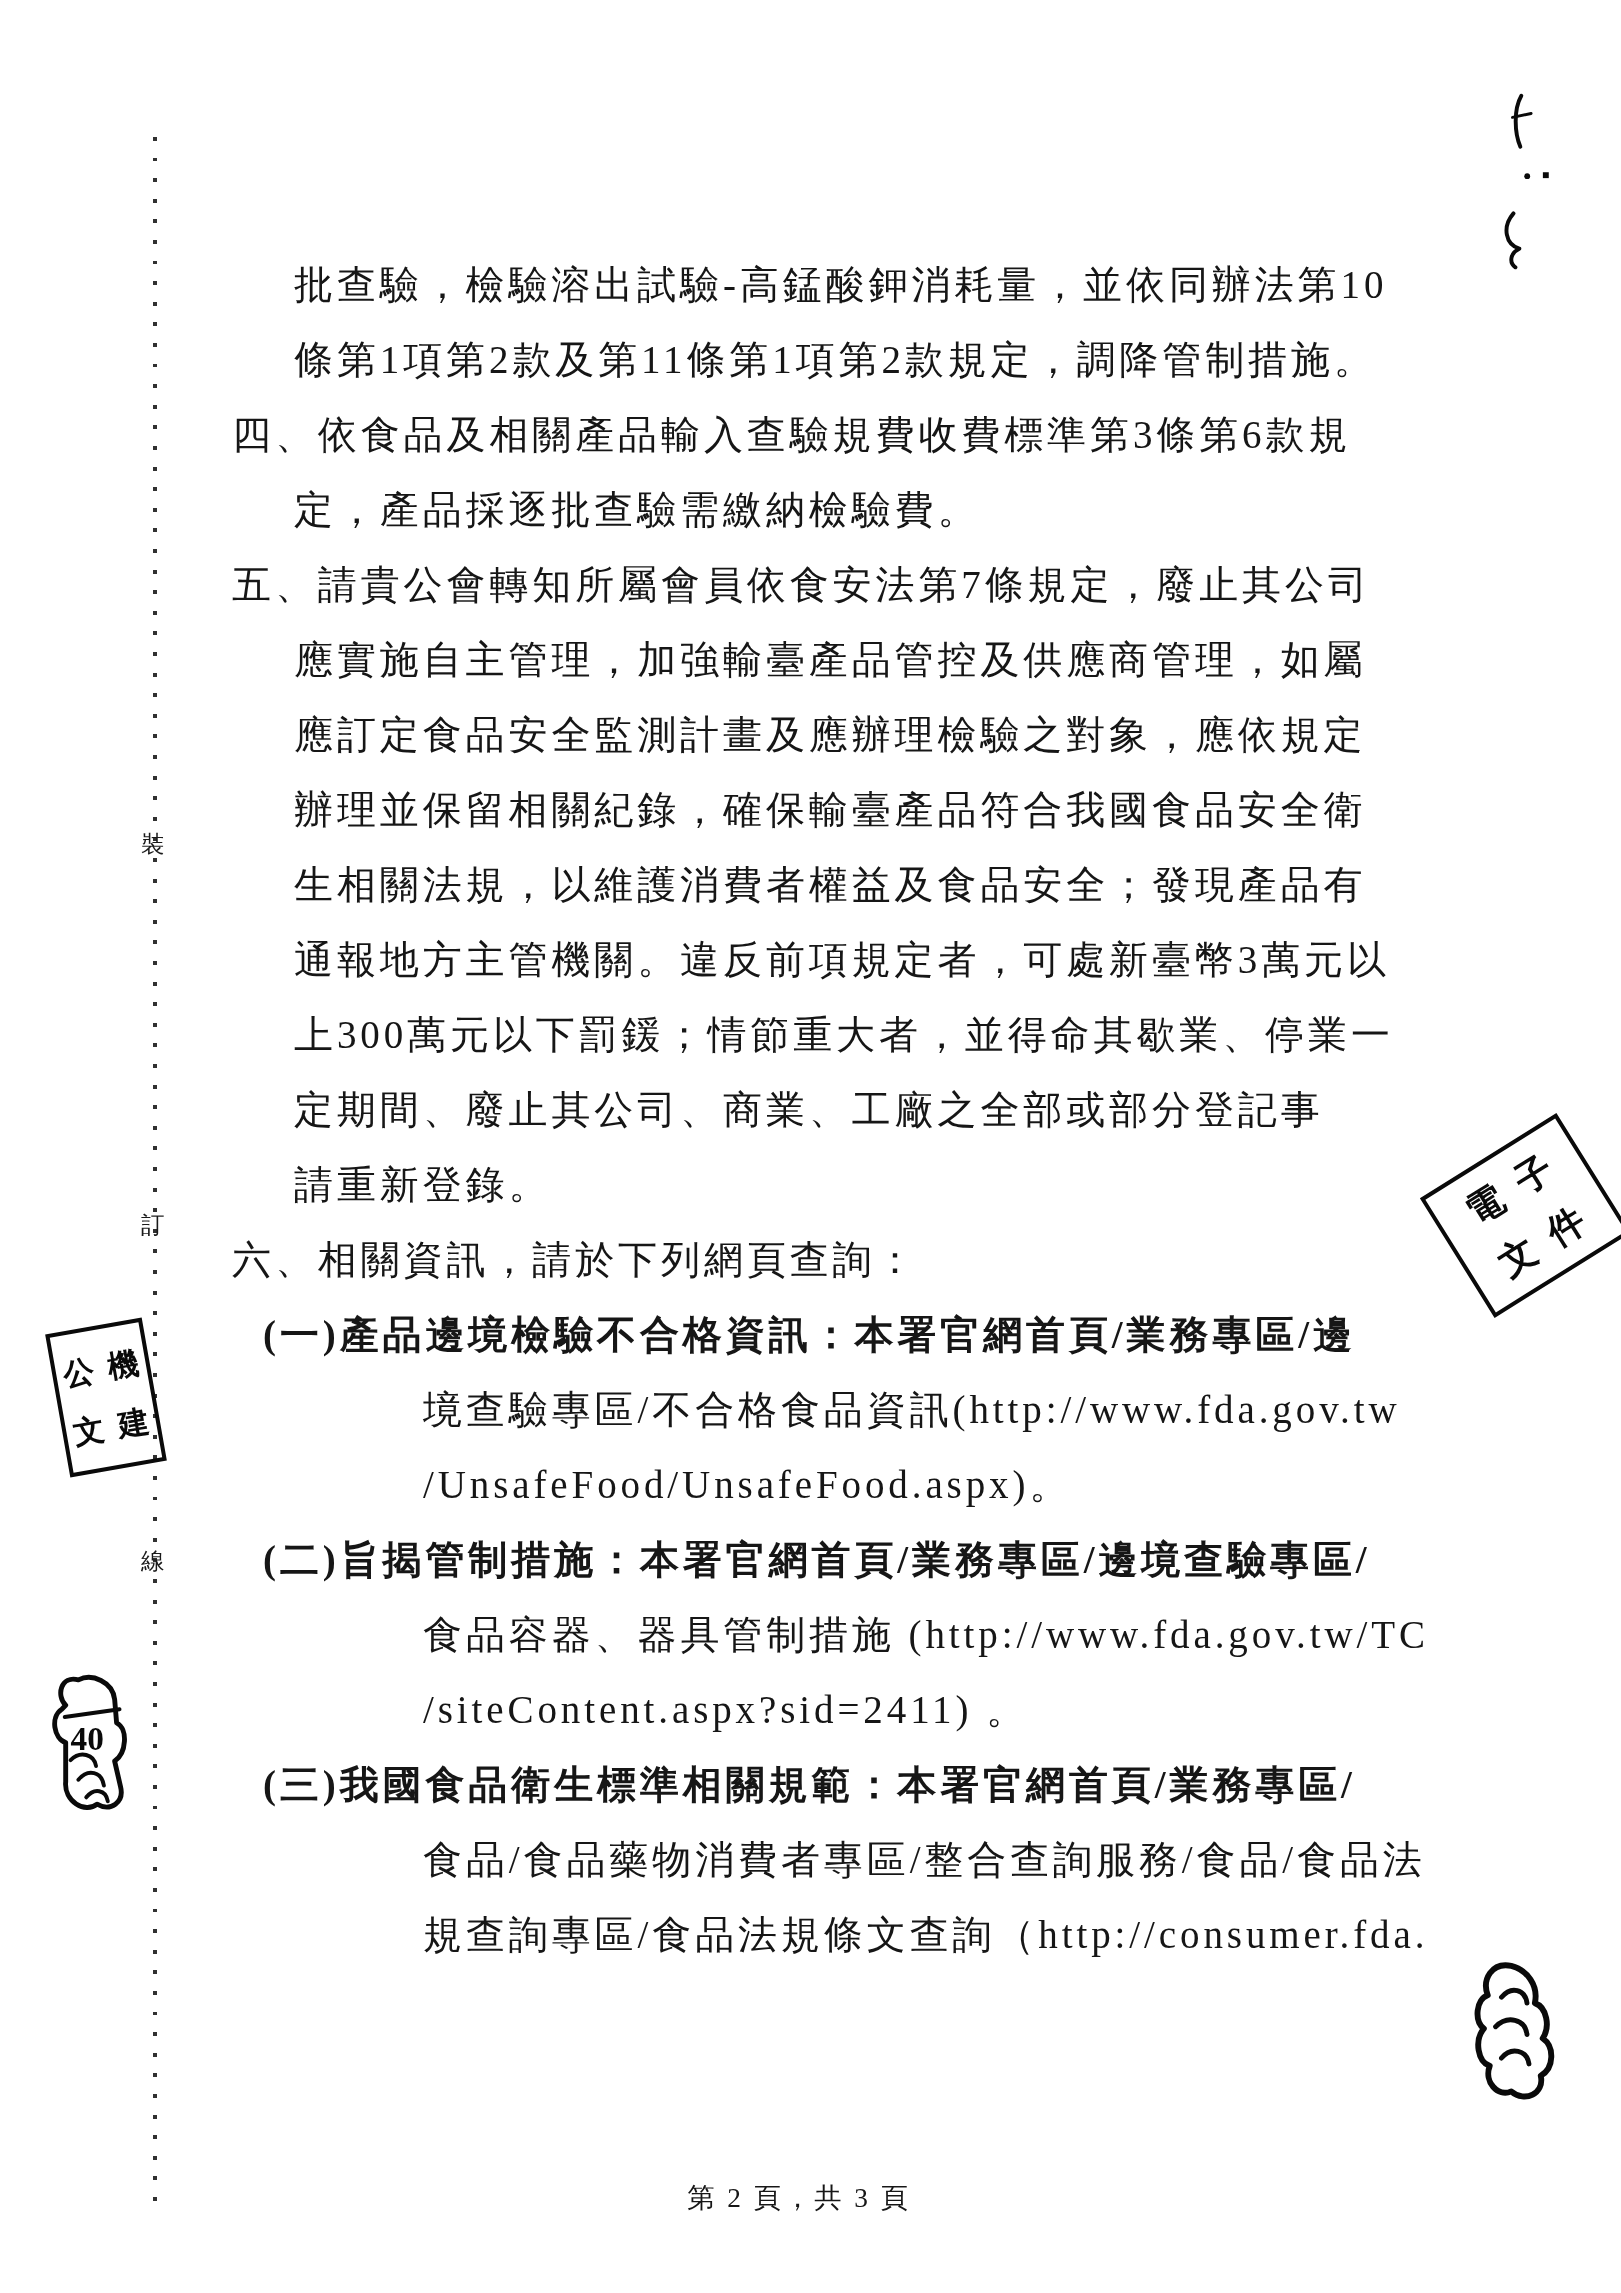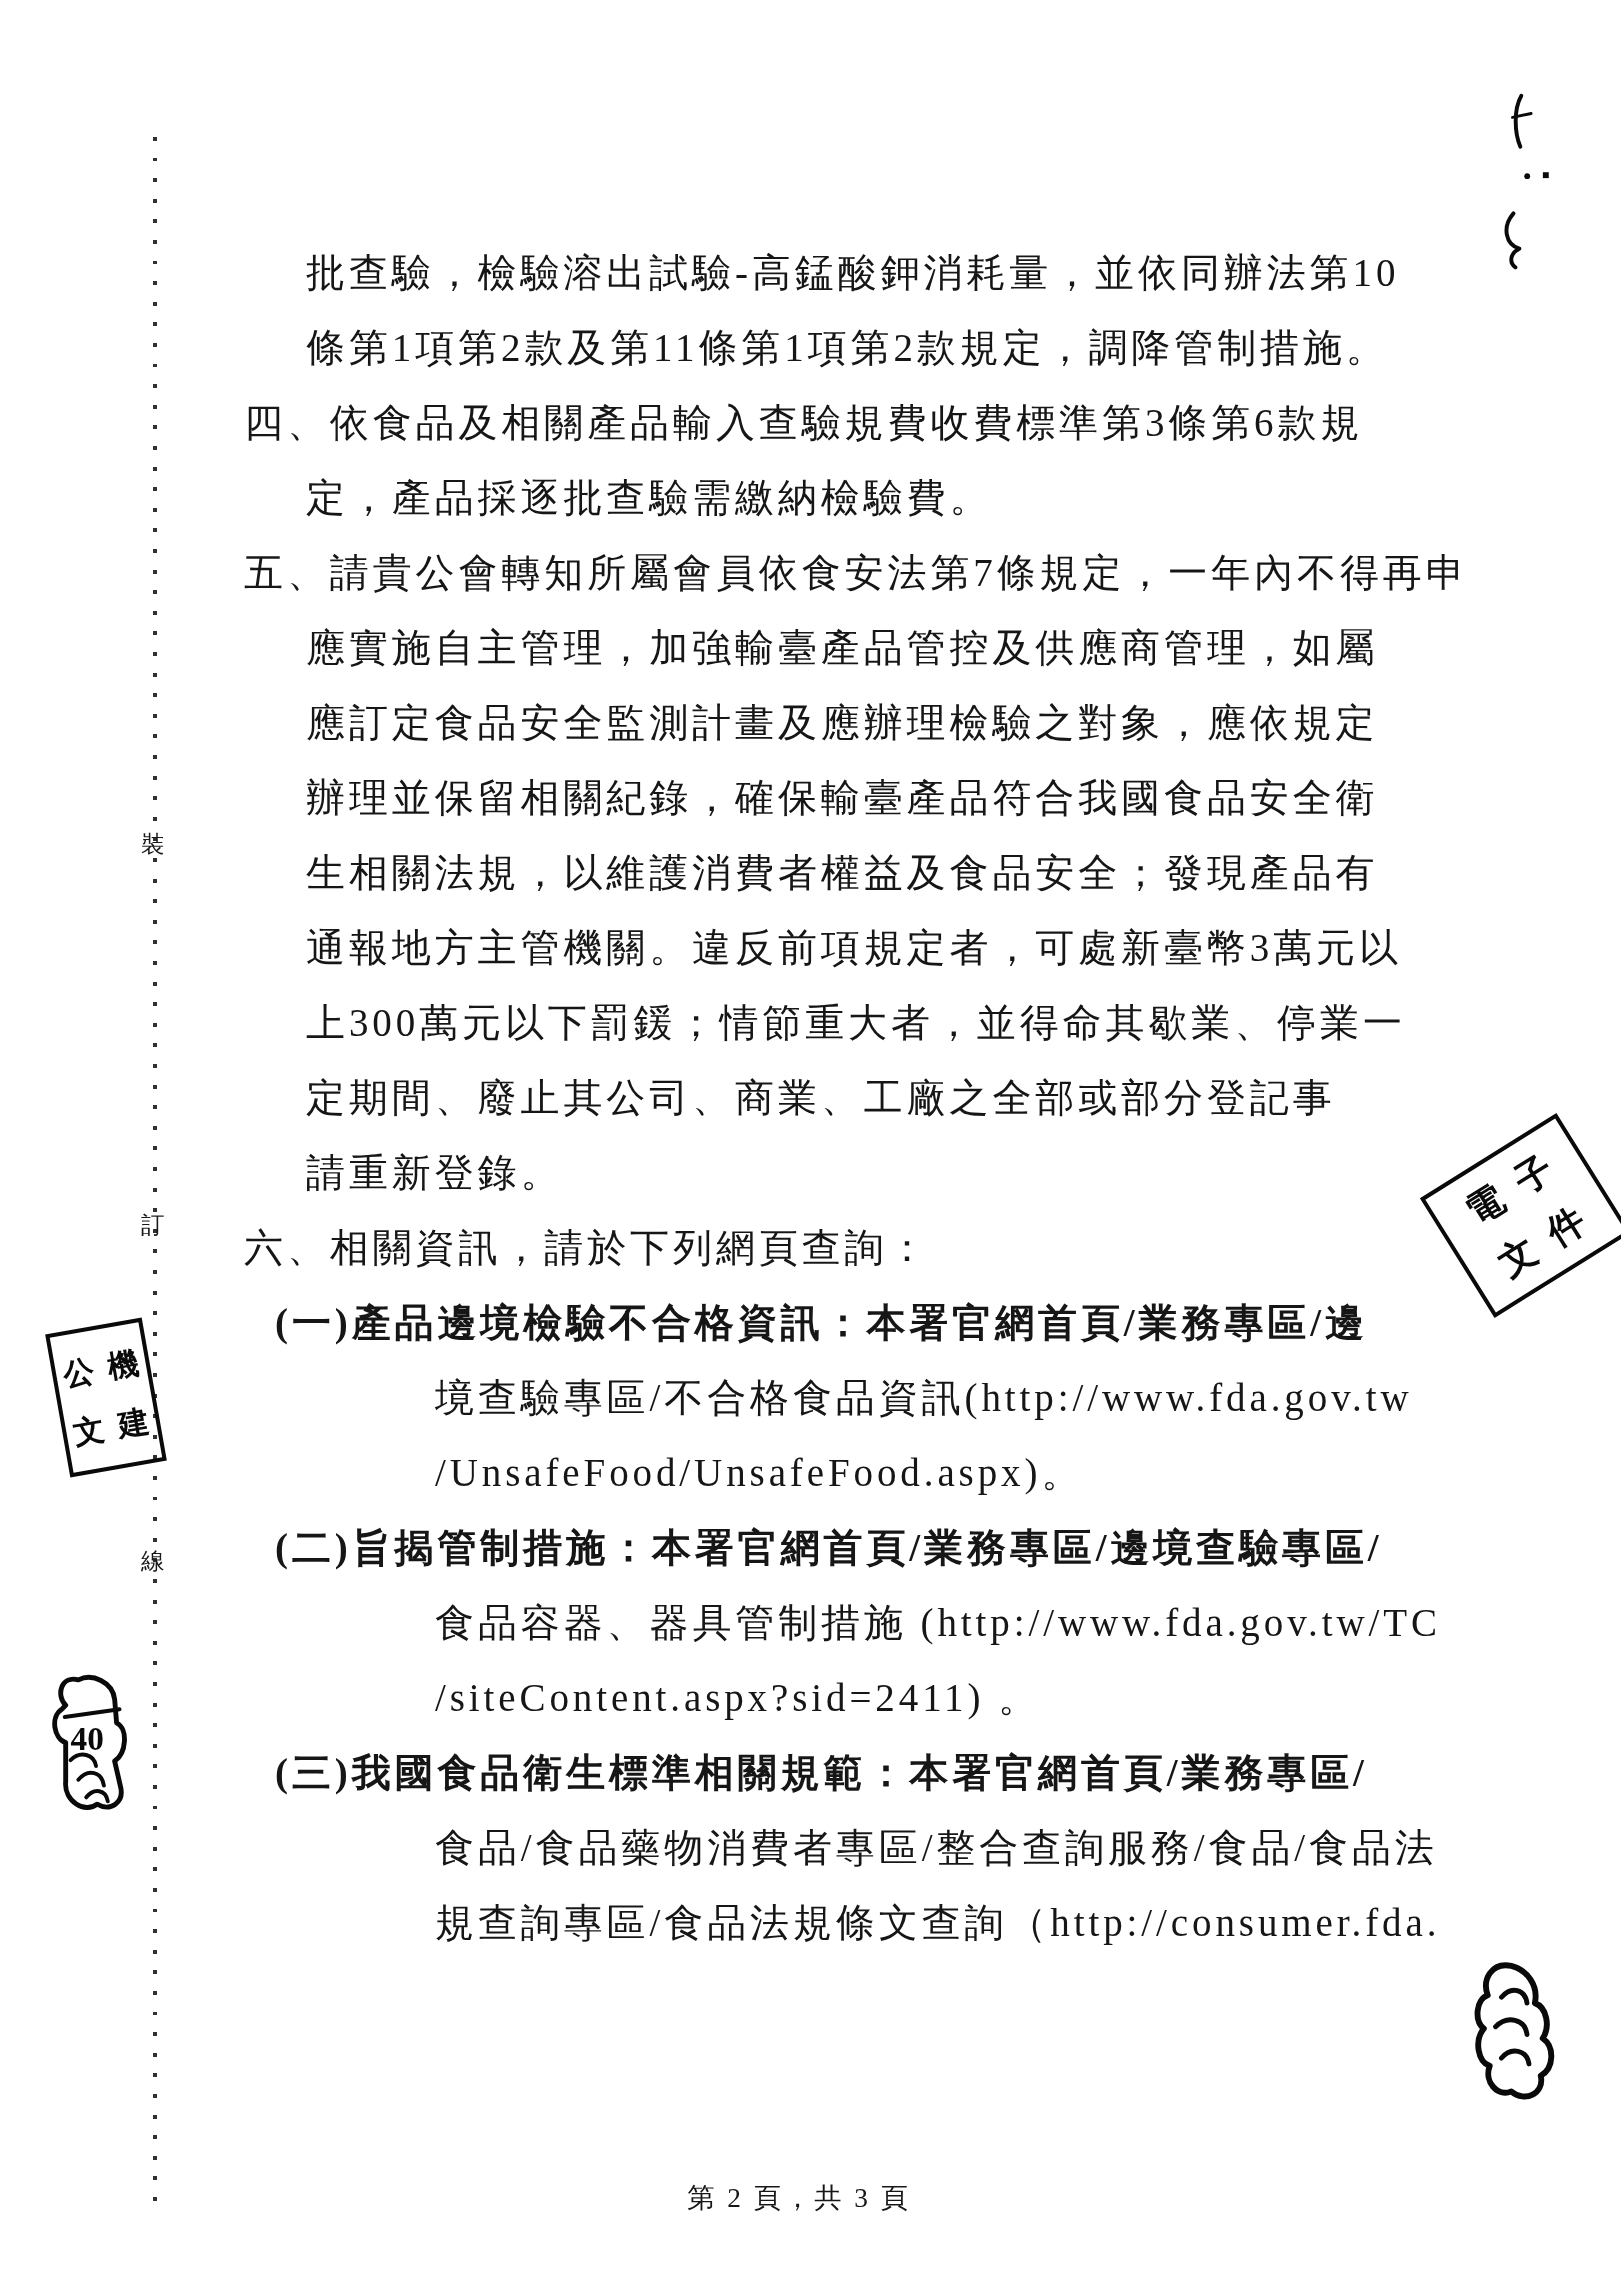--- a/index.html
+++ b/index.html
@@ -13,21 +13,21 @@
     position:absolute;left:153px;top:137px;width:3.9px;height:2078px;
     background:repeating-linear-gradient(to bottom,#1a1a1a 0 3.9px,transparent 3.9px 20.6px);
     opacity:.9;
   }
   .bindchar{position:absolute;left:141px;font-size:23.5px;color:#1a1a1a;}
   .bindchar.zhuang{top:828px;}
   .bindchar.ding{top:1209px;}
   .bindchar.xian{top:1545px;}
 
   
-  .content{position:absolute;left:0;top:235px;width:1529px;padding-left:12px;}
+  .content{position:absolute;left:0;top:247px;width:1529px;}
   .line{
     height:75px;line-height:75px;font-size:39px;letter-spacing:3.9px;
     white-space:pre;color:#161616;
   }
   .cont{padding-left:294px;}
   .item{padding-left:232px;}
   .sub{padding-left:263px;font-weight:bold;}
   .subcont{padding-left:382px;margin-left:41px;}
 
   .footer{
@@ -63,21 +63,21 @@
 <div class="dotline"></div>
 <span class="bindchar zhuang">裝</span>
 <span class="bindchar ding">訂</span>
 <span class="bindchar xian">線</span>
 
 <div class="content">
   <div class="line cont">批查驗，檢驗溶出試驗-高錳酸鉀消耗量，並依同辦法第10</div>
   <div class="line cont">條第1項第2款及第11條第1項第2款規定，調降管制措施。</div>
   <div class="line item">四、依食品及相關產品輸入查驗規費收費標準第3條第6款規</div>
   <div class="line cont">定，產品採逐批查驗需繳納檢驗費。</div>
-  <div class="line item">五、請貴公會轉知所屬會員依食安法第7條規定，一年內不得再申</div>
+  <div class="line item">五、請貴公會轉知所屬會員依食安法第7條規定，廢止其公司</div>
   <div class="line cont">應實施自主管理，加強輸臺產品管控及供應商管理，如屬</div>
   <div class="line cont">應訂定食品安全監測計畫及應辦理檢驗之對象，應依規定</div>
   <div class="line cont">辦理並保留相關紀錄，確保輸臺產品符合我國食品安全衛</div>
   <div class="line cont">生相關法規，以維護消費者權益及食品安全；發現產品有</div>
   <div class="line cont">通報地方主管機關。違反前項規定者，可處新臺幣3萬元以</div>
   <div class="line cont">上300萬元以下罰鍰；情節重大者，並得命其歇業、停業一</div>
   <div class="line cont">定期間、廢止其公司、商業、工廠之全部或部分登記事</div>
   <div class="line cont">請重新登錄。</div>
   <div class="line item">六、相關資訊，請於下列網頁查詢：</div>
   <div class="line sub">(一)產品邊境檢驗不合格資訊：本署官網首頁/業務專區/邊</div>

